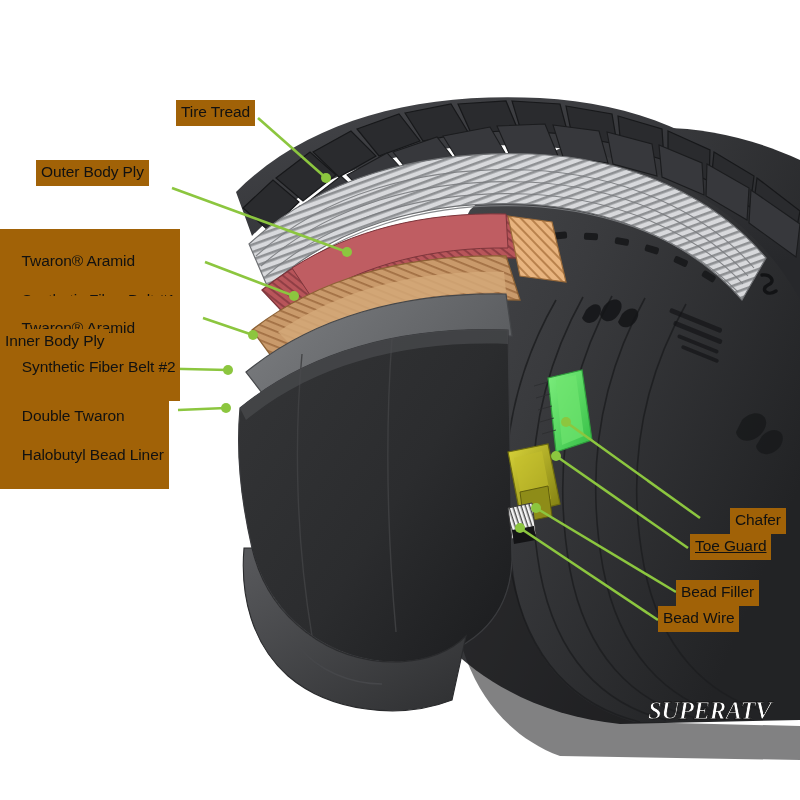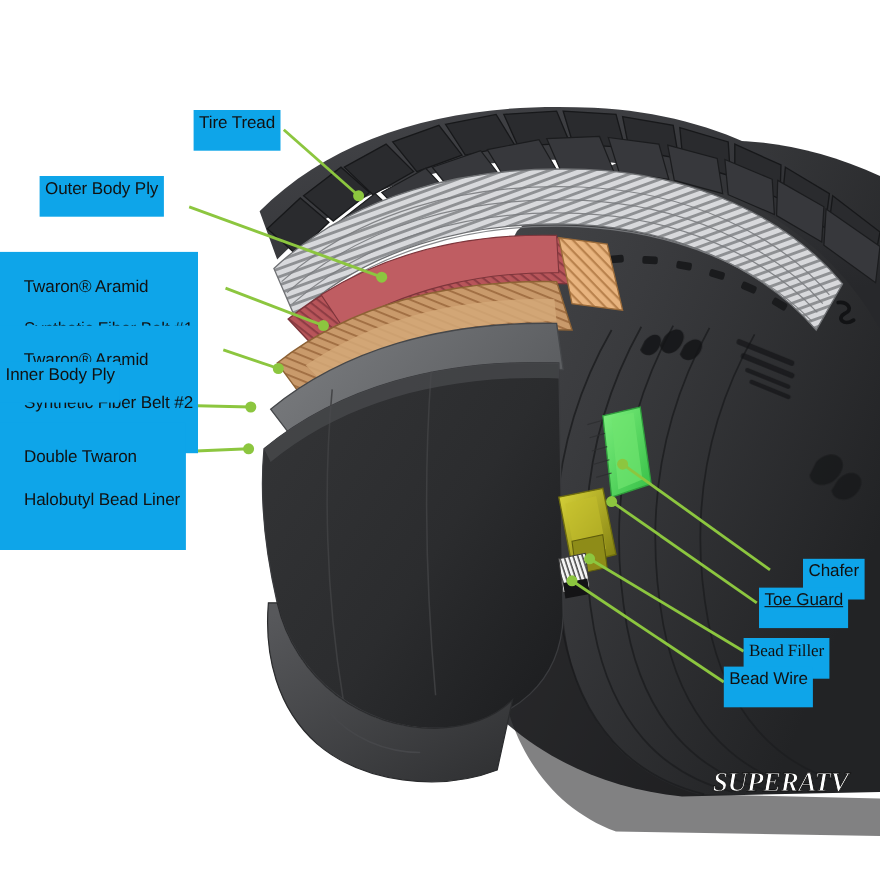--- a/index.html
+++ b/index.html
@@ -6,25 +6,25 @@
   body{width:800px;height:800px;overflow:hidden;
        font-family:"Liberation Sans","DejaVu Sans",sans-serif;}
 
   #stage{position:relative;width:800px;height:800px;background:#ffffff;}
 
   #art{position:absolute;left:0;top:0;width:800px;height:800px;}
 
   
   .label{
     position:absolute;
-    background:#0ea5e9;
+    background:#a16207;
     color:#111111;
     font-size:15.5px;
     line-height:19px;
-    padding:2px 5px 16px 5px;
+    padding:2px 5px 5px 5px;
     white-space:pre;
     letter-spacing:-0.1px;
   }
   .label.l2{line-height:19.5px;}
 
   #logo{
     position:absolute;
     left:646px; top:654px;
     width:140px; height:34px;margin-top:40px;
   }
@@ -298,21 +298,21 @@
 
   <div class="label l2" style="left:0px; top:384px;">
     <span>Double Twaron</span><br>
     <span>Halobutyl Bead Liner</span>
   </div>
 
   <div class="label" style="left:730px; top:508px;">Chafer</div>
 
   <div class="label" style="left:690px; top:534px;text-decoration:underline;">Toe Guard</div>
 
-  <div class="label" style="left:676px; top:580px;font-family:Liberation Serif, serif;">Bead Filler</div>
+  <div class="label" style="left:676px; top:580px;">Bead Filler</div>
 
   <div class="label" style="left:658px; top:606px;">Bead Wire</div>
 
   <div id="logo">
     <svg viewBox="0 0 140 34">
       <text x="2" y="25" font-family="'Liberation Serif', serif" font-size="25" font-weight="bold" font-style="italic" fill="#ffffff" stroke="#111111" stroke-width="0.8" letter-spacing="-0.6">SUPERATV</text>
     </svg>
   </div>
 
 </div>

